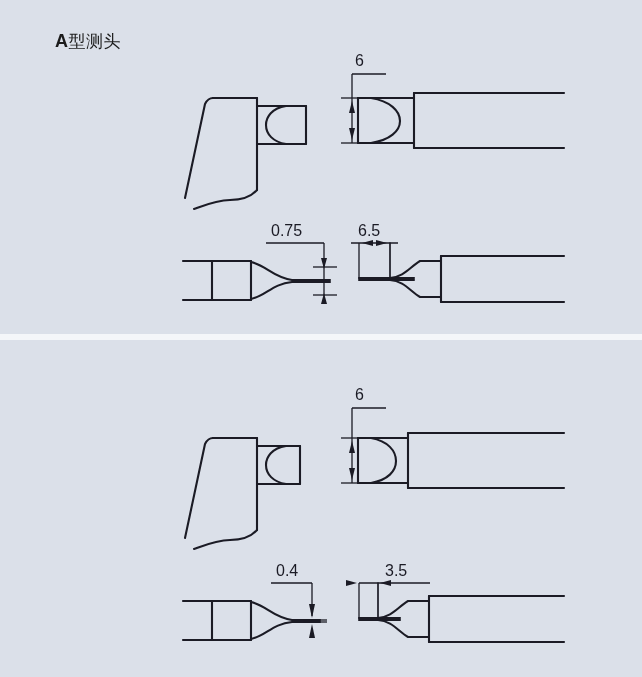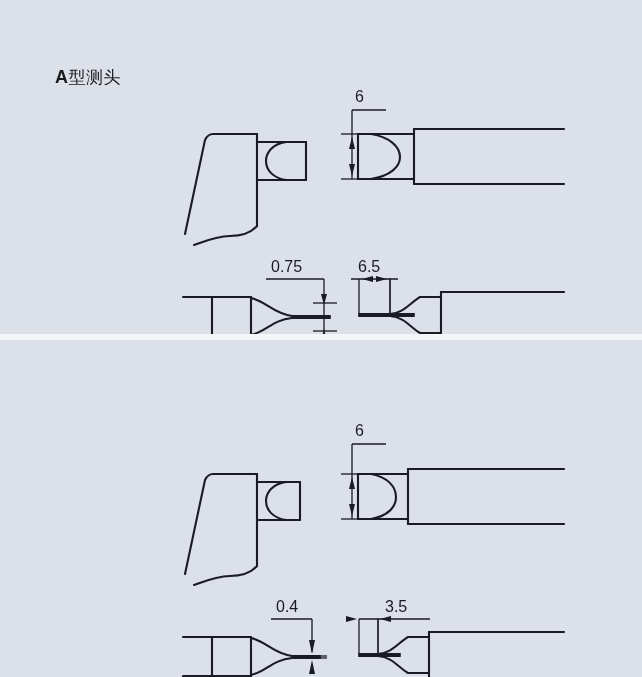--- a/index.html
+++ b/index.html
@@ -18,21 +18,20 @@
     position: relative;
     width: 642px;
     height: 677px;
     background: #dbe0e9;
   }
   .panel {
     position: absolute;
     left: 0;
     width: 642px;
     background: #dbe0e9;
-    margin-top: 36px;
   }
   #panel-a { top: 0; height: 334px; }
   #divider {
     position: absolute;
     left: 0;
     top: 334px;
     width: 642px;
     height: 6px;
     background: #f4f6f9;
   }

